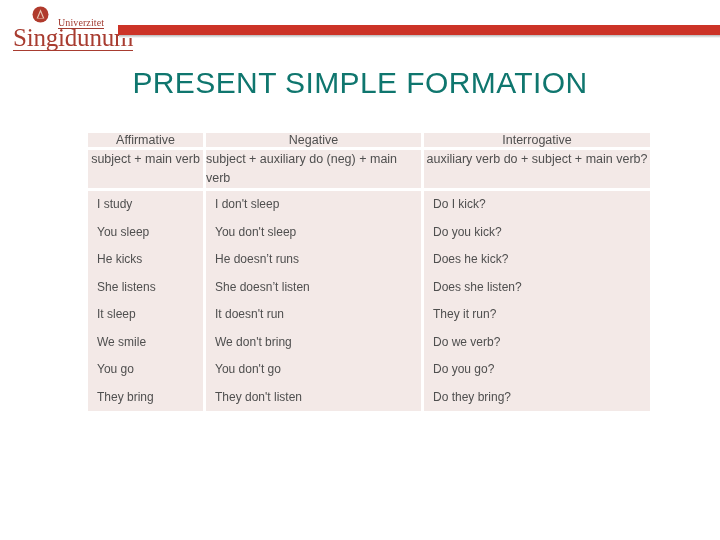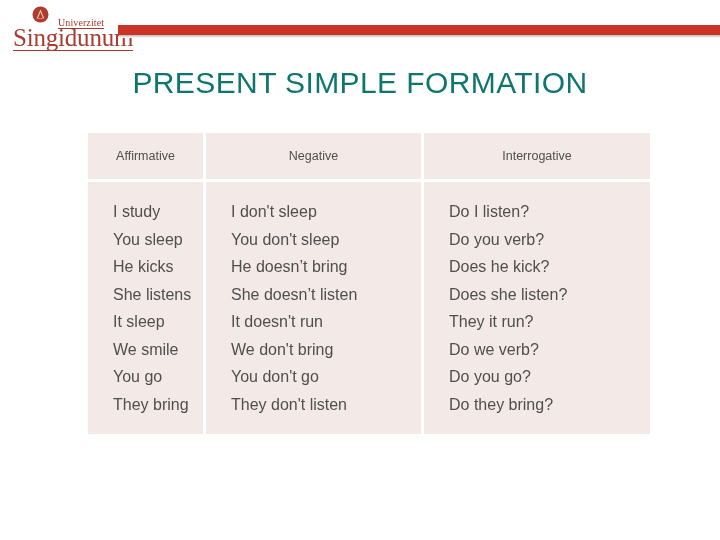--- a/index.html
+++ b/index.html
@@ -121,21 +121,21 @@
 
   #grammar-table col.col-a { width: 118px; }
   #grammar-table col.col-b { width: 218px; }
   #grammar-table col.col-c { width: 226px; }
 
   #grammar-table th,
   #grammar-table td {
     background: #f3e9e7;
     border-right: 3px solid #ffffff;
     border-bottom: 3px solid #ffffff;
-    padding: 16px;
+    padding: 0;
     vertical-align: top;
     font-weight: normal;
     color: #4f4f4f;
   }
   #grammar-table th:last-child,
   #grammar-table td:last-child {
     border-right: none;
   }
   #grammar-table tr.examples-row td {
     border-bottom: none;
@@ -156,21 +156,21 @@
     font-size: 12.5px;
     line-height: 19px;
     padding: 9px 9px 19px 9px;
     color: #555555;
   }
   tr.formula-row td.align-center { text-align: center; }
   tr.formula-row td.align-left   { text-align: left; }
 
   
   tr.examples-row td {
-    font-size: 16px;
+    font-size: 12px;
     line-height: 27.5px;
     padding: 6px 0 6px 0;
     color: #3f3f3f;
   }
   .example-list {
     margin: 0;
     padding: 0;
     list-style: none;
   }
   .example-list li {
@@ -215,52 +215,57 @@
 
   <thead>
     <tr class="head-row">
       <th>Affirmative</th>
       <th>Negative</th>
       <th>Interrogative</th>
     </tr>
   </thead>
 
   <tbody>
+    <tr class="formula-row">
+      <td class="align-center">subject + main verb</td>
+      <td class="align-left">subject + auxiliary do (neg) + main verb</td>
+      <td class="align-center">auxiliary verb do + subject + main verb?</td>
+    </tr>
 
     <tr class="examples-row">
       <td>
         <ul class="example-list">
           <li>I study</li>
           <li>You sleep</li>
           <li>He kicks</li>
           <li>She listens</li>
           <li>It sleep</li>
           <li>We smile</li>
           <li>You go</li>
           <li>They bring</li>
         </ul>
       </td>
 
       <td>
         <ul class="example-list">
           <li>I don't sleep</li>
           <li>You don't sleep</li>
-          <li>He doesn’t bring</li>
+          <li>He doesn’t runs</li>
           <li>She doesn’t listen</li>
           <li>It doesn't run</li>
           <li>We don't bring</li>
           <li>You don't go</li>
           <li>They don't listen</li>
         </ul>
       </td>
 
       <td>
         <ul class="example-list">
-          <li>Do I listen?</li>
-          <li>Do you verb?</li>
+          <li>Do I kick?</li>
+          <li>Do you kick?</li>
           <li>Does he kick?</li>
           <li>Does she listen?</li>
           <li>They it run?</li>
           <li>Do we verb?</li>
           <li>Do you go?</li>
           <li>Do they bring?</li>
         </ul>
       </td>
     </tr>
   </tbody>

